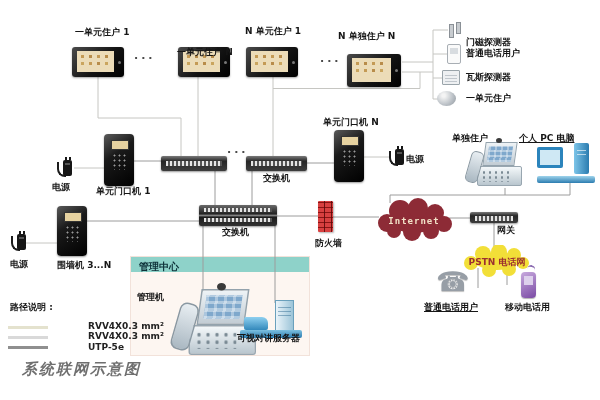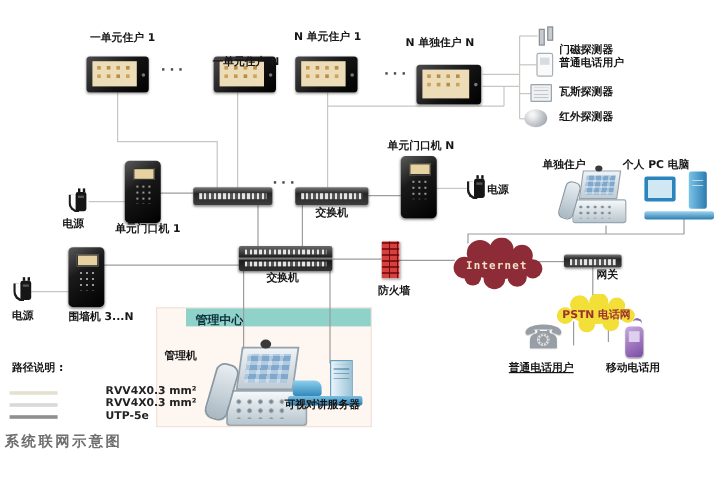--- a/index.html
+++ b/index.html
@@ -88,27 +88,27 @@
   .srv .sbase{position:absolute;left:0;right:0;bottom:0;height:8px;background:linear-gradient(#7cc0e0,#2b7cb0);border-radius:2px;}
 
   
   .oldphone{font-size:27px;color:#979ea6;line-height:1;text-shadow:0 1px 1px rgba(0,0,0,.25);}
   .mob{width:15px;height:26px;border-radius:4px;background:linear-gradient(150deg,#c8aade,#7a4aa4);box-shadow:0 1px 1px rgba(0,0,0,.3);}
   .mob::before{content:"";position:absolute;top:4px;left:3px;right:3px;height:9px;background:#ddd0ec;}
   .mob::after{content:"";position:absolute;top:-7px;right:1px;width:8px;height:7px;border-top:2px solid #8a6ab0;border-radius:50%;transform:rotate(14deg);}
 
   
   .mgmtbox{position:absolute;left:130px;top:256px;width:178px;height:98px;background:#fdf6f1;border:1px solid #f2e2da;z-index:0;}
-  .mgmthdr{position:absolute;left:0;top:0;right:0;height:15px;background:#8ed2c9;margin-left:24px;}
+  .mgmthdr{position:absolute;left:0;top:0;right:0;height:15px;background:#8ed2c9;}
   .mgmthdr .lblh{position:absolute;left:8px;top:3px;font-size:10px;font-weight:bold;color:#0d3038;}
 
   
   .swatch{position:absolute;width:40px;height:3px;z-index:3;}
   .legendtxt{position:absolute;font-size:9px;font-weight:bold;color:#222;z-index:3;white-space:nowrap;margin-left:36px;}
-  .ftitle{position:absolute;left:4px;top:360px;font-size:12px;font-weight:bold;color:#6f6f6f;letter-spacing:2px;z-index:3;}
+  .ftitle{position:absolute;left:22px;top:360px;font-size:15px;font-weight:bold;color:#6f6f6f;letter-spacing:2px;z-index:3;font-style:italic;}
 
   .cloudtxt{font-family:"DejaVu Sans Mono",monospace;font-weight:bold;letter-spacing:1px;}
   .pstntxt{font-family:"DejaVu Sans",sans-serif;font-weight:bold;}
 </style>
 </head>
 <body>
 
 <div id="stage">
 
   <div class="mgmtbox">
@@ -174,21 +174,21 @@
       <div class="scr"></div>
     </div>
 
   <div class="dev det-door" style="left:448px;top:22px;"></div>
   <div class="lbl" style="left:466px;top:38px;">门磁探测器</div>
   <div class="dev det-ir" style="left:447px;top:44px;"></div>
   <div class="lbl" style="left:466px;top:49px;">普通电话用户</div>
   <div class="dev det-gas" style="left:442px;top:70px;"></div>
   <div class="lbl" style="left:466px;top:73px;">瓦斯探测器</div>
   <div class="dev det-smoke" style="left:437px;top:91px;"></div>
-  <div class="lbl" style="left:466px;top:94px;">红外探测器</div>
+  <div class="lbl" style="left:466px;top:94px;">一单元住户</div>
 
   <div class="dev plug" style="left:56px;top:157px;">
       <div class="cord"></div>
       <div class="pbody"></div>
     </div>
   <div class="lbl" style="left:52px;top:183px;">电源</div>
   <div class="dev door" style="left:104px;top:134px;width:30px;height:52px;">
       <div class="dscr"></div>
       <div class="dkey"></div>
     </div>
@@ -247,21 +247,21 @@
 
   <div class="lbl" style="left:452px;top:134px;">单独住户</div>
   <div class="dev vphone" style="left:468px;top:142px;">
     <div class="flap">
         <div class="vscr"></div>
       </div>
       <div class="cam"></div>
       <div class="vbody"></div>
       <div class="hset"></div>
   </div>
-  <div class="lbl" style="left:519px;top:134px;">个人 PC 电脑</div>
+  <div class="lbl" style="left:519px;top:134px;text-decoration:underline;">个人 PC 电脑</div>
   <div class="dev pc" style="left:537px;top:143px;">
     <div class="pcmon"></div>
       <div class="pctower"></div>
       <div class="pcbase"></div>
   </div>
 
   <svg class="dev" style="left:459px;top:245px;" width="76" height="32" viewBox="0 0 76 32">
     <g fill="#f2df38">
       <ellipse cx="38" cy="16" rx="22" ry="9"></ellipse>
       <circle cx="12" cy="18" r="7"></circle>

